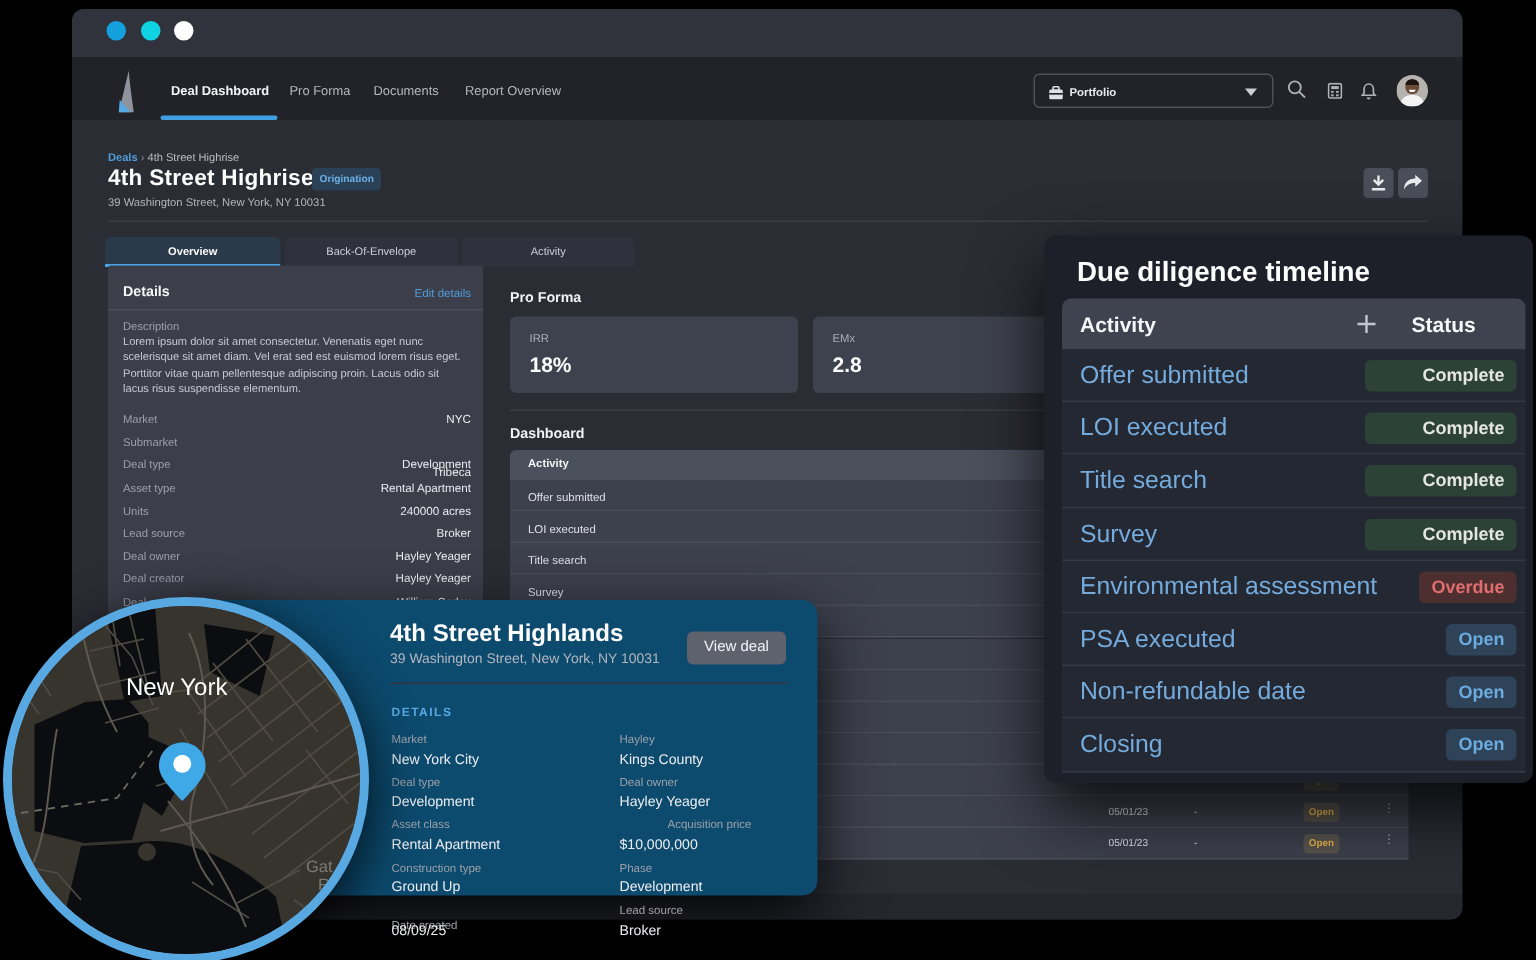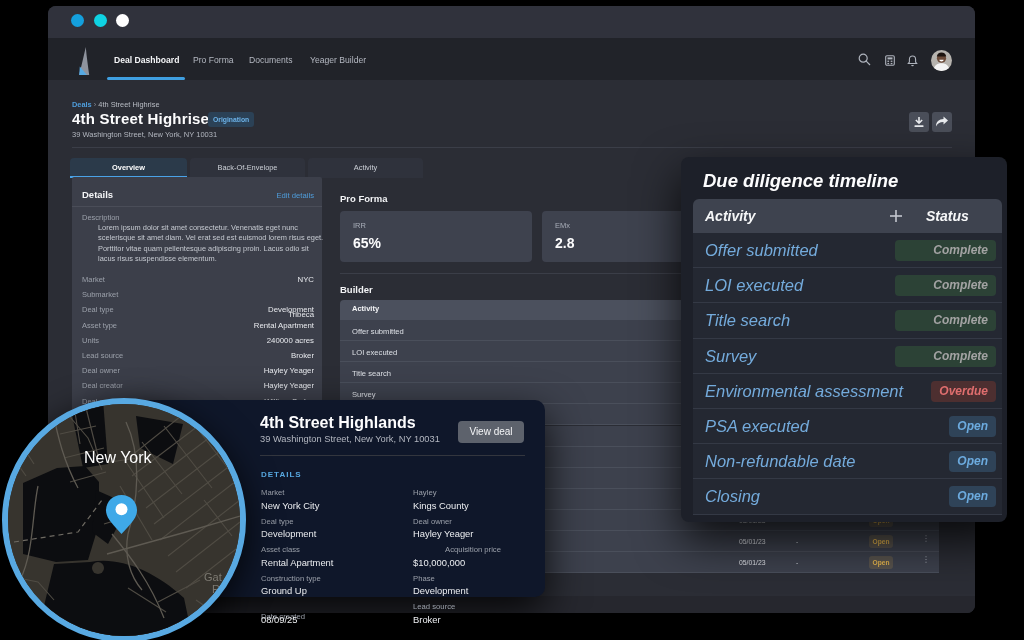--- a/index.html
+++ b/index.html
@@ -37,32 +37,32 @@
 #ttable{left:292px;top:294px;width:599px;height:274px;}
 #thead{position:absolute;left:0;top:0;width:100%;height:20px;background:#4b505d;border-radius:4px 4px 0 0;}
 .trow{position:absolute;left:0;width:100%;height:21.1px;background:#3d414d;border-bottom:1px solid #4a4f5b;}
 .trow .a{position:absolute;left:12px;top:7px;font-size:7.6px;color:#dde0e6;}
 .trow .d{position:absolute;left:399px;top:7px;font-size:6.8px;color:#dde0e6;}
 .trow .dash{position:absolute;left:456px;top:7px;font-size:6.8px;color:#dde0e6;}
 .trow .ob{position:absolute;left:529px;top:4px;width:24px;height:13px;background:rgba(229,181,78,.16);border-radius:3px;font-size:6.6px;font-weight:bold;color:#e5b54e;text-align:center;line-height:13px;}
 .trow .dots3{position:absolute;left:582px;top:3px;color:#aab0ba;font-size:8px;letter-spacing:0;}
 #footerstrip{left:0;top:590px;width:100%;height:17px;background:#26272e;}
 
-#ddcard{left:681px;top:157px;width:326px;height:365px;background:#1d2029;border-radius:8px;box-shadow:0 18px 45px rgba(0,0,0,.8);font-style:italic;}
+#ddcard{left:696px;top:157px;width:326px;height:365px;background:#1d2029;border-radius:8px;box-shadow:0 18px 45px rgba(0,0,0,.8);}
 #ddtitle{position:absolute;left:22px;top:13px;font-size:18.5px;font-weight:bold;color:#fdfdfe;}
 #ddtable{position:absolute;left:12px;top:42px;width:309px;height:316px;}
 #ddhead{position:absolute;left:0;top:0;width:100%;height:34px;background:#3e434f;border-radius:6px 6px 0 0;}
 .ddrow{position:absolute;left:0;width:100%;height:35px;border-bottom:1px solid #343945;background:#242832;}
 .ddrow .t{position:absolute;left:12px;top:8px;font-size:16.5px;color:#74abdc;}
 .ddbadge{position:absolute;right:6px;top:7px;height:21px;border-radius:4px;font-size:12px;font-weight:bold;line-height:21px;padding:0 8px;}
-.b-complete{background:#2c4236;color:#a3a3a3;padding-left:38px;}
+.b-complete{background:#2c4236;color:#e5e5e5;padding-left:38px;}
 .b-overdue{background:#4d2f30;color:#df6e6e;}
 .b-open{background:#2f4358;color:#6cabdf;}
 
-#mapcard{left:124px;top:400px;width:421px;height:197px;background:#0f172a;border-radius:10px;box-shadow:0 15px 40px rgba(0,0,0,.85);}
+#mapcard{left:124px;top:400px;width:421px;height:197px;background:#0c4a6e;border-radius:10px;box-shadow:0 15px 40px rgba(0,0,0,.85);}
 #mctitle{position:absolute;left:136px;top:14px;font-size:16px;font-weight:bold;color:#fdfdfe;}
 #mcaddr{position:absolute;left:136px;top:34px;font-size:9.3px;color:#b3b7c0;}
 #viewdeal{position:absolute;left:334px;top:21px;width:66px;height:22px;background:#5d626c;border-radius:4px;font-size:10px;color:#f4f5f7;text-align:center;line-height:22px;}
 #mcdet{position:absolute;left:137px;top:70px;font-size:8px;font-weight:bold;color:#58a9e2;letter-spacing:1px;}
 .glbl{position:absolute;font-size:7.7px;color:#9ba0aa;}
 .gval{position:absolute;font-size:9.4px;color:#eceef1;}
 
 #circle{left:2px;top:398px;width:244px;height:244px;border-radius:50%;border:6px solid #58a9e2;background:#37342e;overflow:hidden;box-shadow:0 10px 35px rgba(0,0,0,.8);}
 </style>
 </head>
@@ -76,22 +76,31 @@
       <div class="dot" style="left:68px;background:#ffffff;"></div>
     </div>
     <div id="nav" class="abs">
       <svg class="abs" style="left:30px;top:9px;" width="12" height="28" viewBox="0 0 12 28">
         <path d="M7.8,0 C8.6,10 10.2,20 11.2,28 L1.2,28 C3.6,18 6,8 7.8,0 Z" fill="#8e939d"></path>
         <polygon points="1.2,28 9,28 1.8,19.5" fill="#57a9e2"></polygon>
       </svg>
       <span class="navitem navactive" style="left:66px;">Deal Dashboard</span>
       <span class="navitem" style="left:145px;">Pro Forma</span>
       <span class="navitem" style="left:201px;">Documents</span>
-      <span class="navitem" style="left:262px;">Yeager Builder</span>
+      <span class="navitem" style="left:262px;">Report Overview</span>
       <div id="navline"></div>
+      <div id="portselect">
+        <svg style="position:absolute;left:9px;top:6.5px;" width="10" height="10" viewBox="0 0 10 10">
+          <rect x="0.5" y="2.6" width="9" height="6.6" rx="1" fill="#dfe2e6"></rect>
+          <rect x="3" y="0.8" width="4" height="2.4" rx="0.8" fill="none" stroke="#dfe2e6" stroke-width="1.1"></rect>
+          <rect x="0.5" y="5" width="9" height="1.1" fill="#22242c"></rect>
+        </svg>
+        <span class="lbl">Portfolio</span>
+        <div class="caret"></div>
+      </div>
       <svg class="abs" style="left:810px;top:14.5px;" width="13" height="13" viewBox="0 0 13 13" fill="none" stroke="#aeb3bc" stroke-width="1.2">
         <circle cx="5.2" cy="5.2" r="4"></circle>
           <line x1="8.2" y1="8.2" x2="12" y2="12"></line>
       </svg>
       <svg class="abs" style="left:837px;top:16.5px;" width="10" height="11" viewBox="0 0 10 11" fill="none" stroke="#aeb3bc" stroke-width="1.1">
         <rect x="0.7" y="0.7" width="8.6" height="9.6" rx="1.2"></rect>
         <rect x="2.5" y="2.4" width="5" height="2" fill="#aeb3bc" stroke="none"></rect>
         <g fill="#aeb3bc" stroke="none">
           <rect x="2.4" y="5.6" width="1.7" height="1.3"></rect>
             <rect x="5.7" y="5.6" width="1.7" height="1.3"></rect>
@@ -139,21 +148,21 @@
       <svg style="position:absolute;left:3px;top:4px;" width="14" height="12" viewBox="0 0 14 12" fill="#e8eaed">
         <path d="M8.5 0.5 L13 4.5 L8.5 8.5 L8.5 6 C4.5 6 2.5 7.5 1 10.5 C1 5.5 4 3.2 8.5 3 Z"></path>
       </svg>
     </div>
 
     <div id="details" class="abs">
       <div style="position:absolute;left:10px;top:12px;font-size:9.5px;font-weight:bold;color:#f4f5f7;">Details</div>
       <div style="position:absolute;right:8px;top:14px;font-size:7.7px;color:#4f9ddb;">Edit details</div>
       <div style="position:absolute;left:0;top:29px;width:100%;height:1px;background:#4a4d58;"></div>
       <div style="position:absolute;left:10px;top:36px;font-size:7.5px;color:#9ba0aa;">Description</div>
-      <div style="position:absolute;left:10px;top:46px;width:240px;font-size:7.4px;line-height:10.35px;color:#c6cad1;white-space:nowrap;margin-left:16px;">Lorem ipsum dolor sit amet consectetur. Venenatis eget nunc<br>scelerisque sit amet diam. Vel erat sed est euismod lorem risus eget.<br>Porttitor vitae quam pellentesque adipiscing proin. Lacus odio sit<br>lacus risus suspendisse elementum.</div>
+      <div style="position:absolute;left:10px;top:46px;width:240px;font-size:7.4px;line-height:10.35px;color:#c6cad1;white-space:nowrap;">Lorem ipsum dolor sit amet consectetur. Venenatis eget nunc<br>scelerisque sit amet diam. Vel erat sed est euismod lorem risus eget.<br>Porttitor vitae quam pellentesque adipiscing proin. Lacus odio sit<br>lacus risus suspendisse elementum.</div>
       <div id="kvrows">
           <div style="position:absolute;left:10px;top:98px;font-size:7.5px;color:#9ba0aa;">Market</div>
           <div style="position:absolute;right:8px;top:98px;font-size:7.8px;color:#e8eaee;text-align:right;">NYC</div>
           <div style="position:absolute;left:10px;top:113.2px;font-size:7.5px;color:#9ba0aa;">Submarket</div>
           <div style="position:absolute;right:8px;top:113.2px;font-size:7.8px;color:#e8eaee;text-align:right;margin-top:20px;">Tribeca</div>
           <div style="position:absolute;left:10px;top:128.4px;font-size:7.5px;color:#9ba0aa;">Deal type</div>
           <div style="position:absolute;right:8px;top:128.4px;font-size:7.8px;color:#e8eaee;text-align:right;">Development</div>
           <div style="position:absolute;left:10px;top:143.6px;font-size:7.5px;color:#9ba0aa;">Asset type</div>
           <div style="position:absolute;right:8px;top:143.6px;font-size:7.8px;color:#e8eaee;text-align:right;">Rental Apartment</div>
           <div style="position:absolute;left:10px;top:158.8px;font-size:7.5px;color:#9ba0aa;">Units</div>
@@ -165,28 +174,28 @@
           <div style="position:absolute;left:10px;top:204.39999999999998px;font-size:7.5px;color:#9ba0aa;">Deal creator</div>
           <div style="position:absolute;right:8px;top:204.39999999999998px;font-size:7.8px;color:#e8eaee;text-align:right;">Hayley Yeager</div>
           <div style="position:absolute;left:10px;top:219.6px;font-size:7.5px;color:#9ba0aa;">Deal analyst</div>
           <div style="position:absolute;right:8px;top:219.6px;font-size:7.8px;color:#e8eaee;text-align:right;">William Sorley</div>
         </div>
     </div>
 
     <div class="h2" style="left:292px;top:187px;">Pro Forma</div>
     <div class="pfcard" style="left:292px;">
         <span class="l">IRR</span>
-        <span class="v">65%</span>
+        <span class="v">18%</span>
       </div>
     <div class="pfcard" style="left:494px;">
         <span class="l">EMx</span>
         <span class="v">2.8</span>
       </div>
     <div class="hr" style="left:292px;top:267px;width:612px;"></div>
-    <div class="h2" style="left:292px;top:278px;">Builder</div>
+    <div class="h2" style="left:292px;top:278px;">Dashboard</div>
 
     <div id="ttable" class="abs">
       <div id="thead">
           <span style="position:absolute;left:12px;top:4px;font-size:7.5px;font-weight:bold;color:#f4f5f7;">Activity</span>
         </div>
       <div id="trows">
           <div class="trow" style="top:20px;">
             <span class="a">Offer submitted</span>
             <span class="d">05/01/23</span>
             <span class="dash">-</span>

